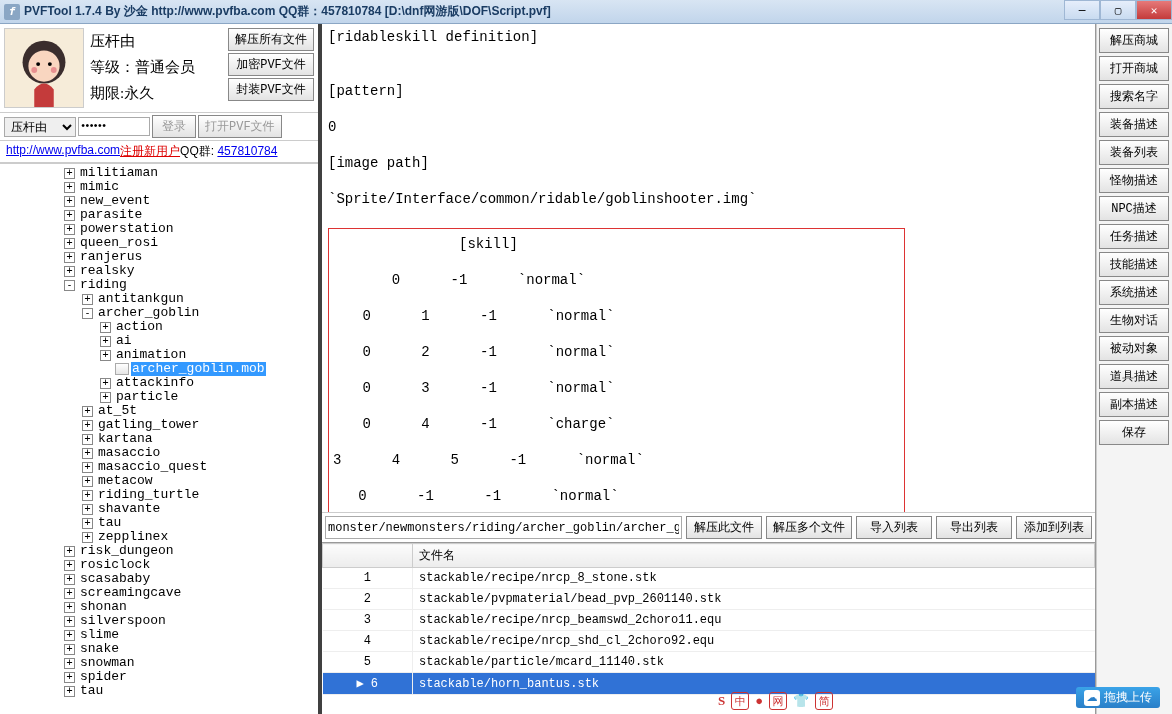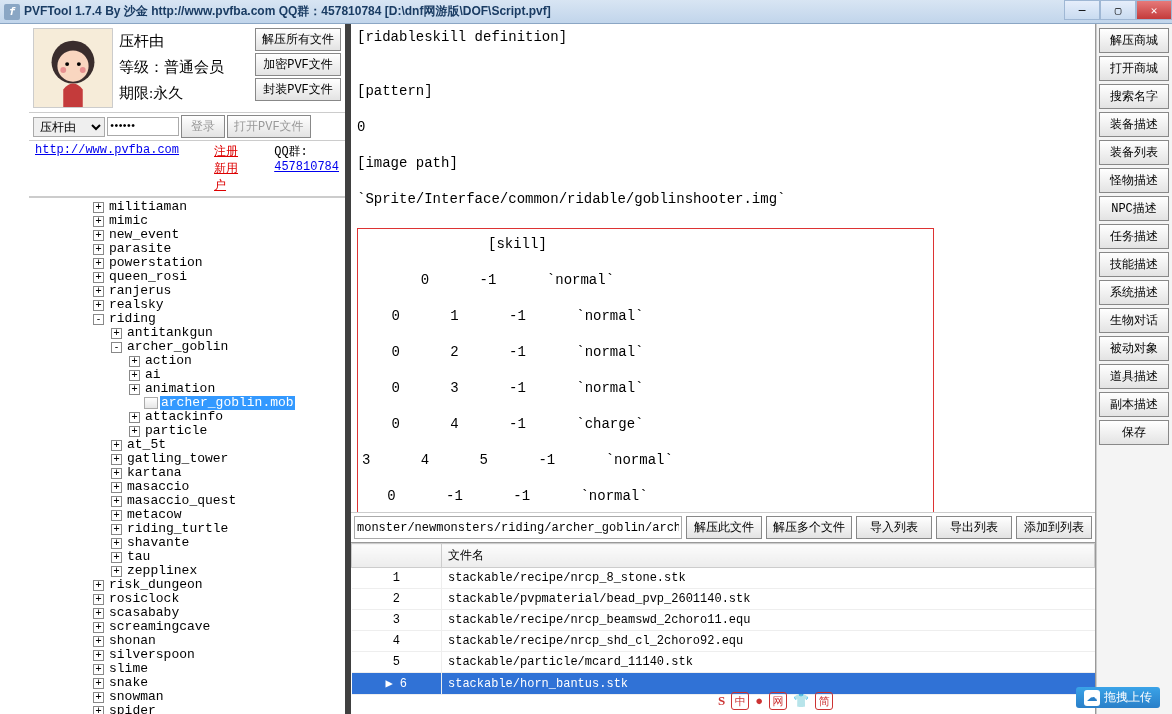--- a/index.html
+++ b/index.html
@@ -10,35 +10,35 @@
 .titlebar .icon-f { width: 16px; height: 16px; background: #8aa6c4; color: #fff; display: inline-flex; align-items: center; justify-content: center; font-style: italic; font-weight: bold; font-size: 11px; border-radius: 2px; margin-right: 4px; }
 .titlebar .title { color: #1a3c63; font-size: 12px; font-family: "Microsoft YaHei", sans-serif; font-weight: bold; }
 .winbtns { position: absolute; right: 0; top: 0; display: flex; }
 .winbtn { width: 36px; height: 20px; background: linear-gradient(to bottom, #e6eefb, #c9dbf0); border: 1px solid #9fb7d4; display: flex; align-items: center; justify-content: center; font-size: 11px; }
 .winbtn.close { background: linear-gradient(to bottom, #e67a7a, #c43b3b); color: #fff; }
 
 
 .mainrow { display: flex; height: 690px; }
 
 
-.leftpanel { width: 322px; border-right: 6px solid #404040; display: flex; flex-direction: column; background: #fff; margin-left: 29px; }
+.leftpanel { width: 322px; border-right: 4px solid #404040; display: flex; flex-direction: column; background: #fff; }
 .userbox { display: flex; padding: 4px; border-bottom: 1px solid #ccc; }
 .avatar { width: 80px; height: 80px; border: 1px solid #ccc; background: #f4e8d8; position: relative; overflow: hidden; }
 .avatar svg { width: 100%; height: 100%; }
 .userinfo { flex: 1; padding-left: 6px; font-family: "SimSun"; font-size: 15px; line-height: 26px; }
 .userbtns { display: flex; flex-direction: column; gap: 2px; padding-left: 4px; }
 .btn { background: linear-gradient(to bottom, #fff, #e3e3e3); border: 1px solid #888; padding: 2px 6px; font-size: 12px; font-family: Liberation Mono, monospace; cursor: pointer; white-space: nowrap; min-width: 76px; text-align: center; }
 .btn:disabled { color: #999; }
 
 .loginrow { display: flex; padding: 2px 4px; gap: 2px; align-items: center; border-bottom: 1px solid #ccc; }
 .loginrow select, .loginrow input { border: 1px solid #aaa; font-size: 12px; padding: 1px 2px; font-family: "SimSun"; }
 .loginrow select { width: 72px; }
 .loginrow input { width: 72px; }
 
-.linkrow { display: flex; justify-content: flex-start; padding: 2px 6px; border-bottom: 1px solid #ccc; font-family: Liberation Mono, monospace; gap: 35px; }
+.linkrow { display: flex; justify-content: flex-start; padding: 2px 6px; border-bottom: 1px solid #ccc; font-family: Liberation Sans, sans-serif; }
 .linkrow a { color: #0000ee; text-decoration: underline; cursor: pointer; }
 .linkrow .redlink { color: #d00; }
 
 
 .tree { flex: 1; overflow-y: auto; overflow-x: hidden; padding: 2px 0 2px 4px; font-family: "Courier New", monospace; font-size: 13px; line-height: 14px; color: #000; border-top: 1px solid #ccc; }
 .tree ul { list-style: none; }
 .tree li { white-space: nowrap; position: relative; }
 .tree .row { display: flex; align-items: center; height: 14px; cursor: pointer; }
 .tree .pm { width: 11px; height: 11px; border: 1px solid #888; display: inline-flex; align-items: center; justify-content: center; font-size: 10px; line-height: 1; margin-right: 4px; background: #fff; font-family: monospace; color: #000; flex-shrink: 0; }
 .tree .fileic { width: 14px; height: 12px; margin-right: 2px; background: linear-gradient(to bottom, #fff, #e6e6e6); border: 1px solid #aaa; flex-shrink: 0; }

